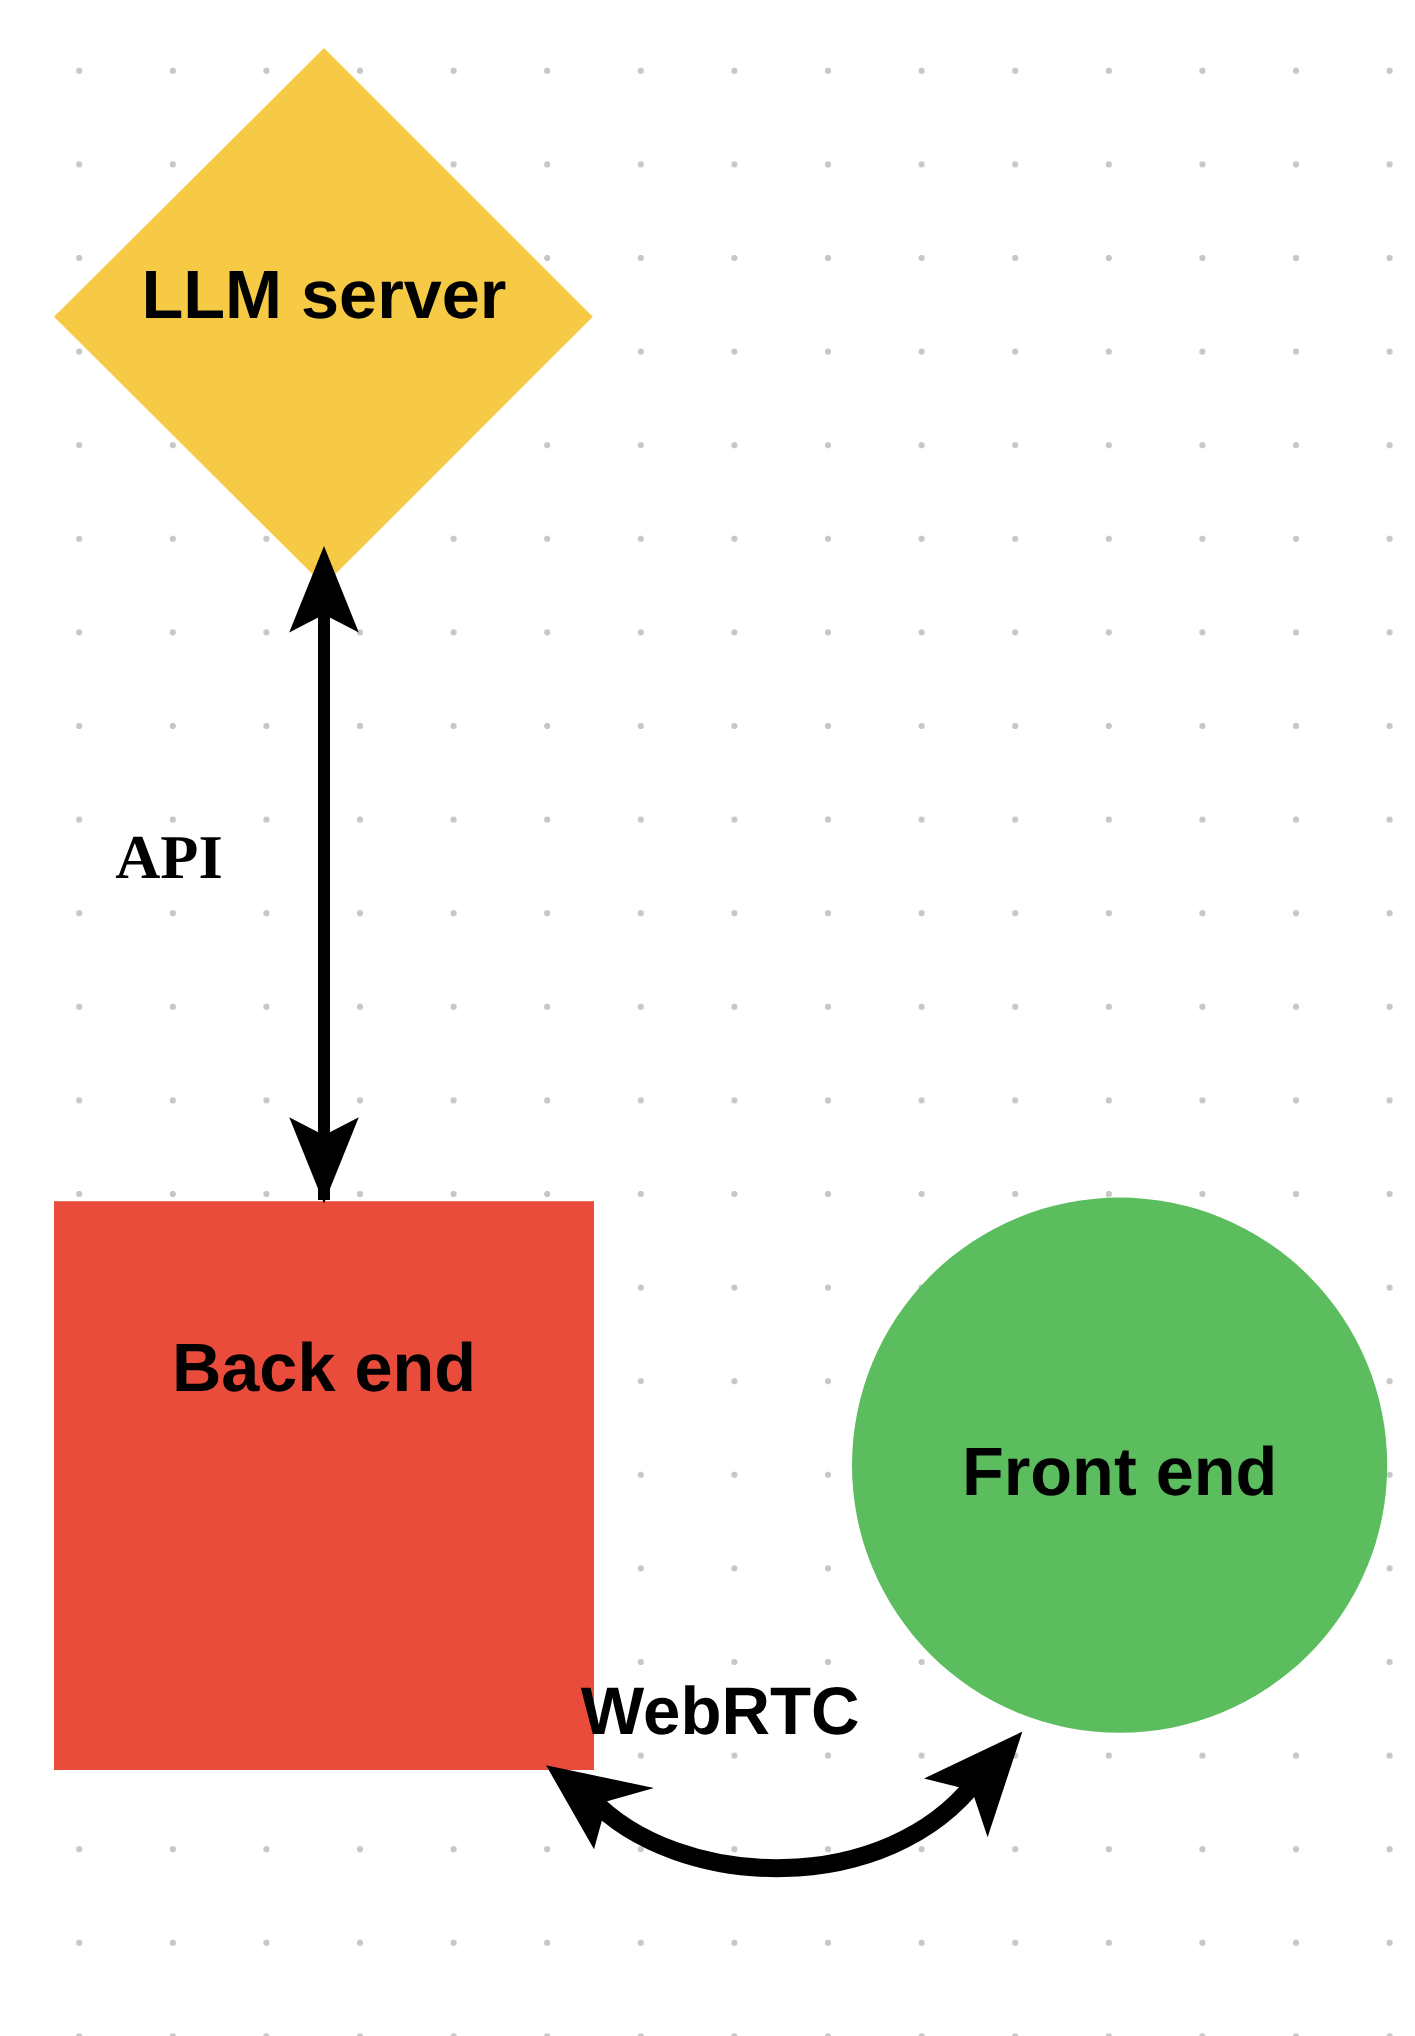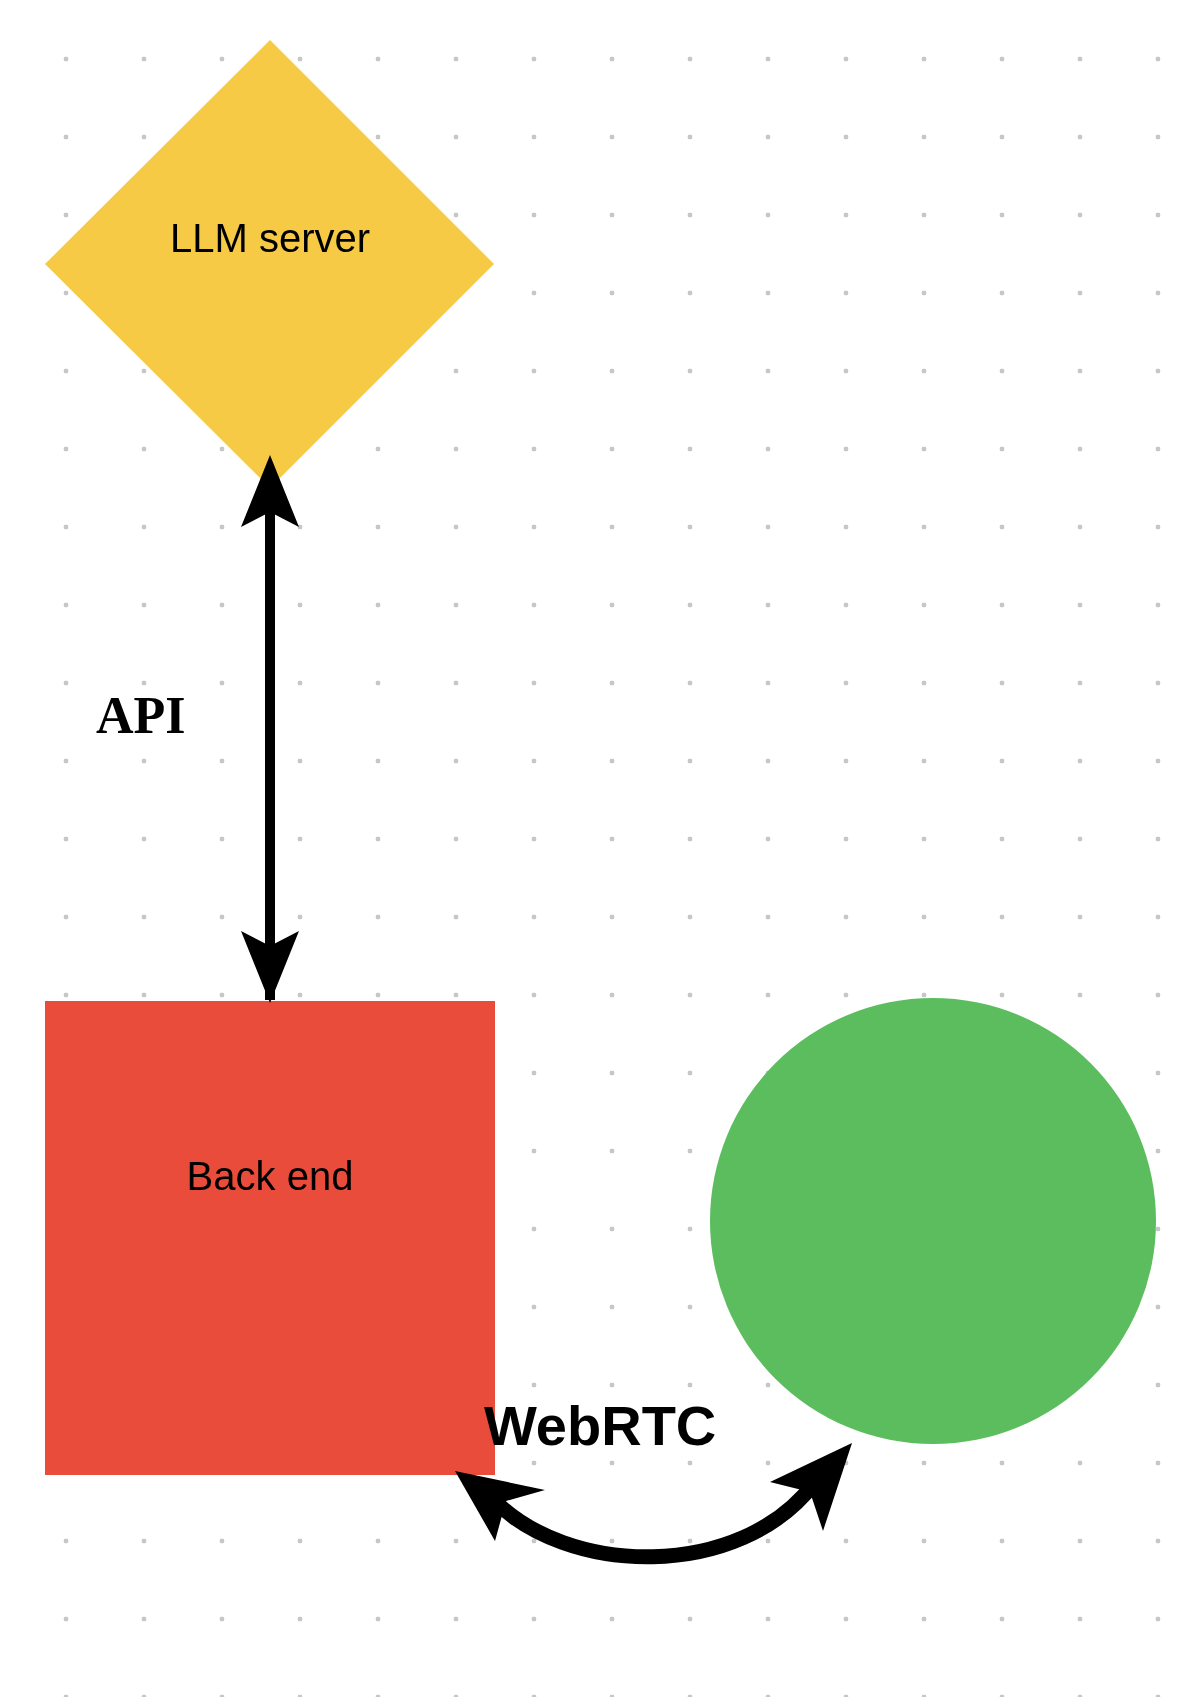--- a/index.html
+++ b/index.html
@@ -23,22 +23,22 @@
     left: 0;
     top: 0;
     width: 1179px;
     height: 1697px;
   }
   .node-label {
     position: absolute;
     text-align: center;
     color: #000000;
     font-family: "Liberation Sans", sans-serif;
-    font-size: 40px;
-    font-weight: 400;
+    font-size: 57px;
+    font-weight: 700;
     line-height: 1;
     white-space: nowrap;
     pointer-events: none;
   }
   .edge-label {
     position: absolute;
     color: #000000;
     font-family: "Liberation Sans", sans-serif;
     font-weight: bold;
     line-height: 1;
@@ -55,21 +55,21 @@
     top: 1398px;
     font-size: 56px;
   }
   #llm-label {
     left: 45px;
     top: 218px;
     width: 450px;
   }
   #backend-label {
     left: 45px;
-    top: 1156px;
+    top: 1112px;
     width: 450px;
   }
   #frontend-label {
     left: 710px;
     top: 1199px;
     width: 446px;
   }
 </style>
 </head>
 <body>
@@ -99,18 +99,19 @@
       <path d="M492 1498 C 565 1576, 740 1582, 815 1482" fill="none" stroke="#000000" stroke-width="15" stroke-linecap="butt"></path>
       <path d="M455 1471 L545 1490 L506 1501 L495 1541 Z" fill="#000000"></path>
       <path d="M852 1443 L823 1531 L810 1492 L770 1482 Z" fill="#000000"></path>
     </g>
   </svg>
 
   <div class="node-label" id="llm-label">LLM server</div>
 
   <div class="node-label" id="backend-label">Back end</div>
 
+  <div class="node-label" id="frontend-label">Front end</div>
 
   <div class="edge-label" id="api-label">API</div>
 
   <div class="edge-label" id="webrtc-label">WebRTC</div>
 
 </div>
 
 </body></html>

